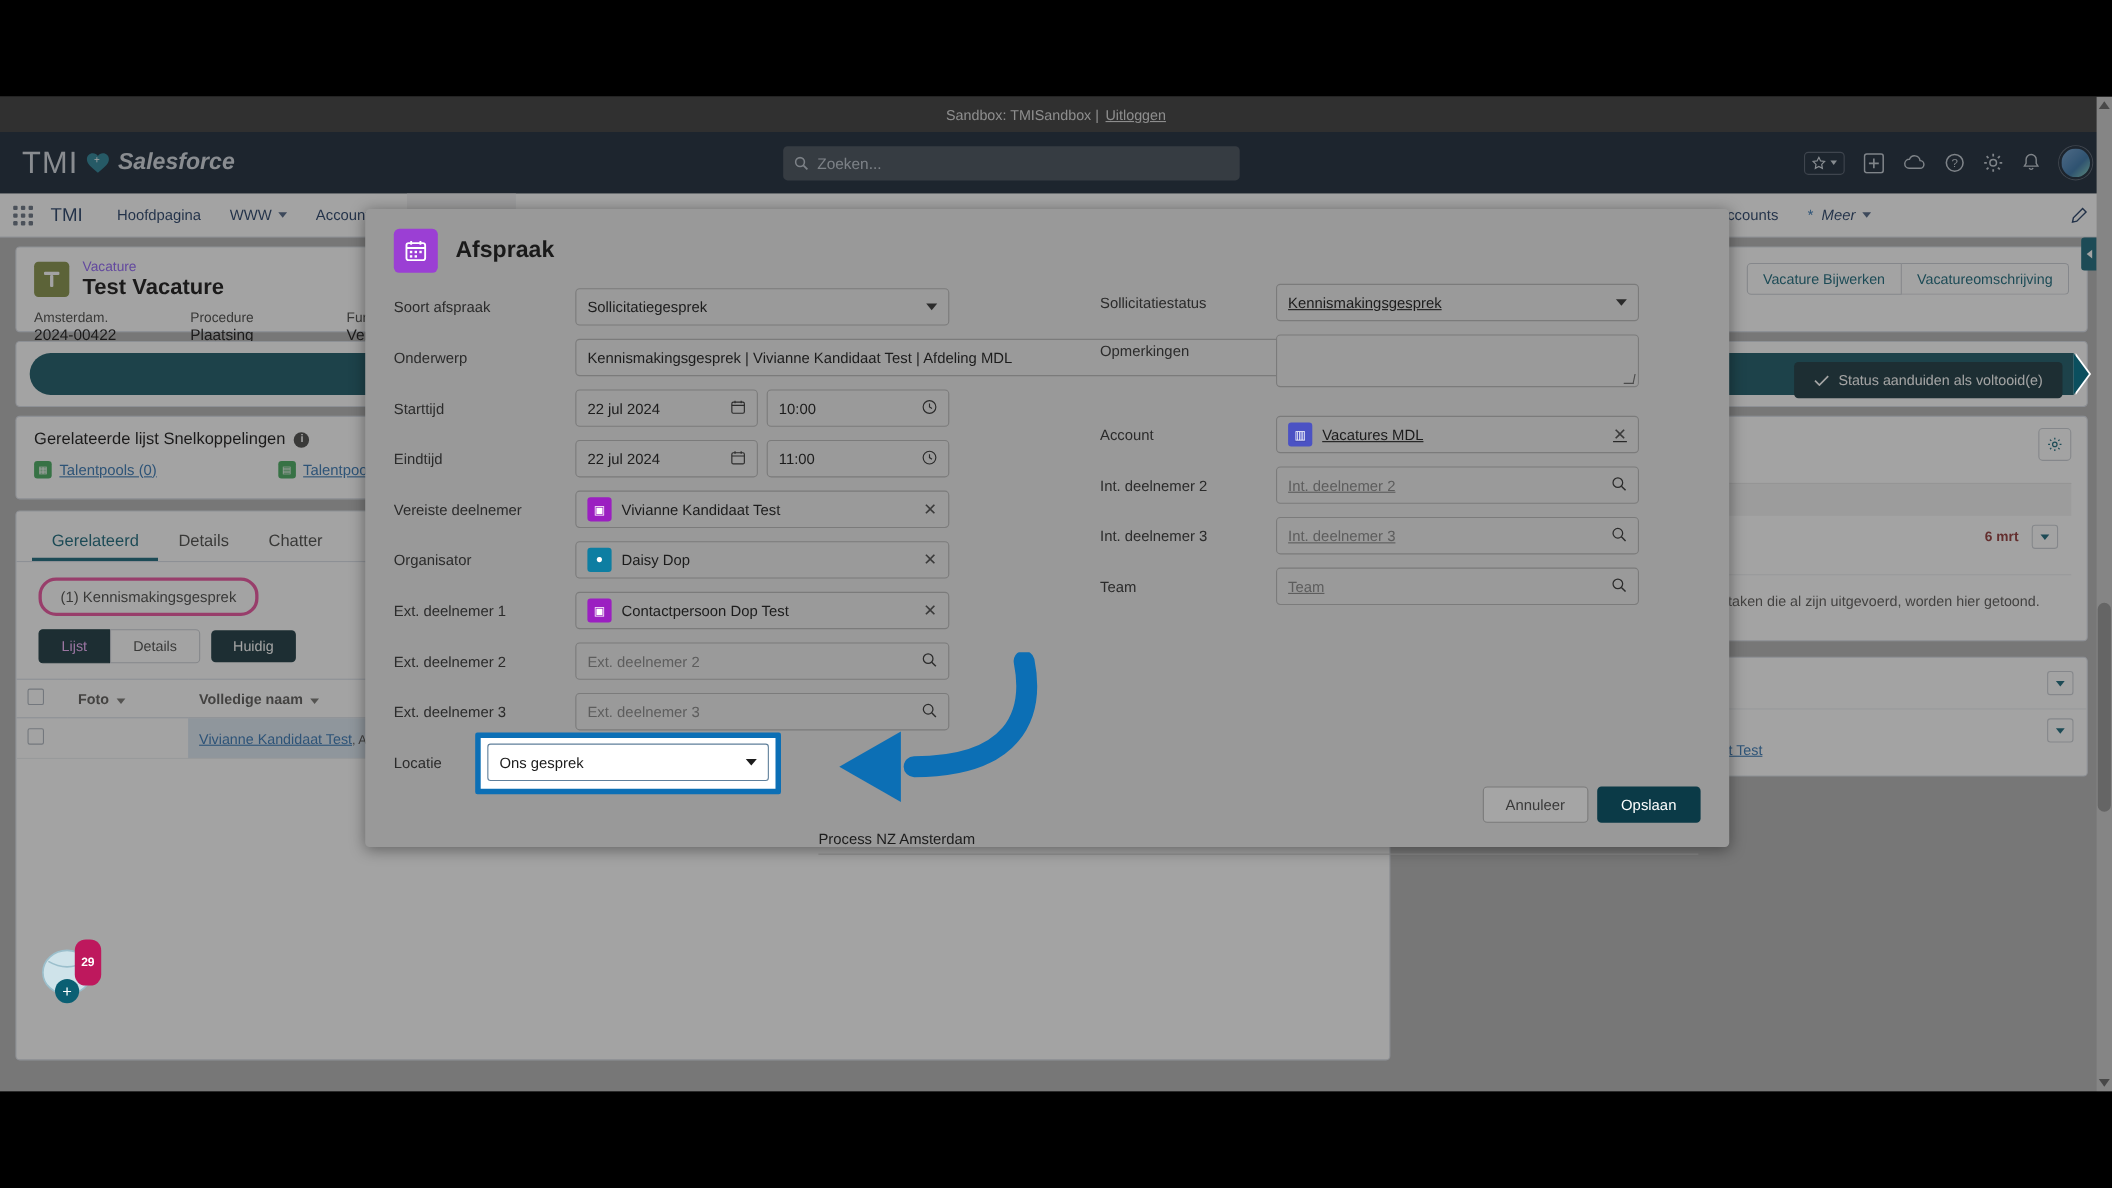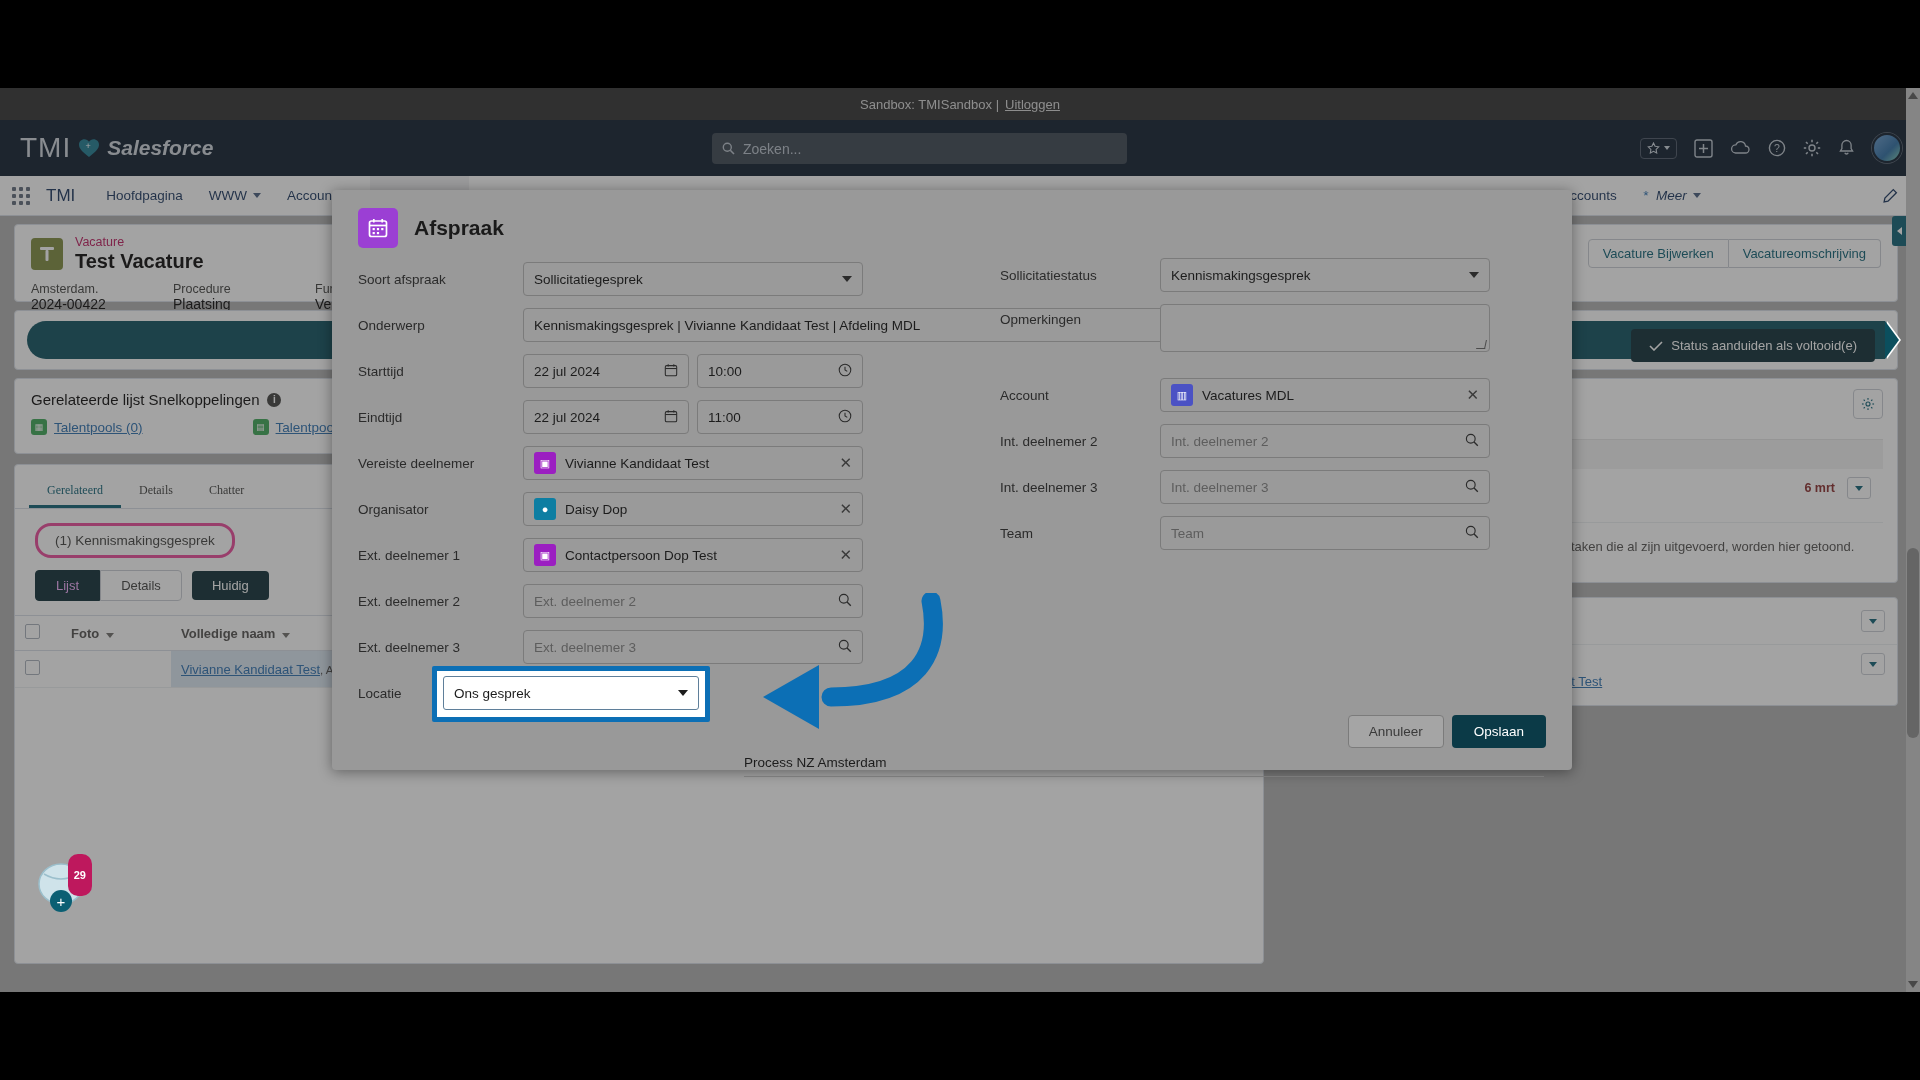--- a/index.html
+++ b/index.html
@@ -98,21 +98,21 @@
     background: #fff; border: 1px solid #d8dde6; border-radius: 4px;
   }
 
   
   .rec-header { position: absolute; left: 14px; top: 8px; width: 1884px; height: 78px; padding: 10px 16px; }
   .rec-top { display: flex; align-items: center; gap: 12px; }
   .rec-icon {
     width: 32px; height: 32px; border-radius: 4px; background: #7e8b3c;
     display: flex; align-items: center; justify-content: center; color: #fff;
   }
-  .rec-label { font-size: 12.5px; color: #be185d; line-height: 15px; }
+  .rec-label { font-size: 12.5px; color: #8b5cf6; line-height: 15px; }
   .rec-title { font-size: 20px; font-weight: bold; color: #080707; line-height: 23px; }
   .rec-fields { display: flex; gap: 0; margin-top: 9px; }
   .rec-field { width: 142px; }
   .rec-field .k { font-size: 12.5px; color: #3e3e3c; }
   .rec-field .v { font-size: 14px; color: #080707; }
   .rec-btns { position: absolute; right: 16px; top: 14px; display: flex; }
   .rec-btn {
     border: 1px solid #c9cdd3; background: #fff; color: #0b5f73;
     font-size: 13px; padding: 6px 14px; white-space: nowrap;
   }
@@ -154,21 +154,21 @@
   .ql-link { display: flex; align-items: center; gap: 7px; font-size: 13.5px; }
   .ql-link .sq {
     width: 16px; height: 16px; border-radius: 3px; background: #3ba755;
     display: flex; align-items: center; justify-content: center; color: #fff; font-size: 9px;
   }
   .ql-link a { color: #2a6fb0; text-decoration: underline; }
 
   
   .tabs-card { position: absolute; left: 14px; top: 248px; width: 1250px; height: 500px; }
   .tabs-row { display: flex; gap: 0; padding: 8px 14px 0; border-bottom: 1px solid #d8dde6; }
-  .tab { padding: 10px 18px; font-size: 12px; color: #3e3e3c; font-family: Liberation Serif, serif; }
+  .tab { padding: 10px 18px; font-size: 15px; color: #3e3e3c; }
   .tab.active { color: #0b5f73; box-shadow: inset 0 -3px 0 #0b5f73; }
 
   .pill-row { padding: 14px 20px 0; }
   .pill {
     display: inline-block; border: 3px solid #ec4899; border-radius: 16px;
     padding: 7px 17px; font-size: 13.5px; color: #3e3e3c;
   }
   .btn-row { padding: 12px 20px 0; display: flex; gap: 10px; align-items: center; }
   .seg { display: flex; }
   .seg button {
@@ -270,21 +270,21 @@
     border-left: 5px solid transparent; border-right: 5px solid transparent; border-top: 6px solid #2b2b2b;
   }
   .lk { width: 22px; height: 22px; border-radius: 3px; display: flex; align-items: center; justify-content: center; color: #fff; font-size: 11px; }
   .lk.contact { background: #9b1fc1; }
   .lk.user { background: #0d7ea2; }
   .lk.account { background: #4b52c4; }
 
   .col-l { width: 340px; }
   .col-l-wide { width: 830px; }
   .col-half { width: 166px; }
-  .col-r { width: 330px; }
+  .col-r { width: 330px; text-decoration: underline; }
 
   .right-group { position: absolute; left: 668px; top: 0; width: 560px; }
   .right-group .row .lab { width: 160px; }
 
   .plain-line {
     border: none; border-bottom: 1px solid #7b7b7b; background: transparent;
     height: 28px; font-size: 13.5px; color: #1c1c1c; display: flex; align-items: center;
   }
   .textarea {
     height: 48px; background: #9a9a9a; border: 1px solid #7b7b7b; border-radius: 4px; position: relative;

